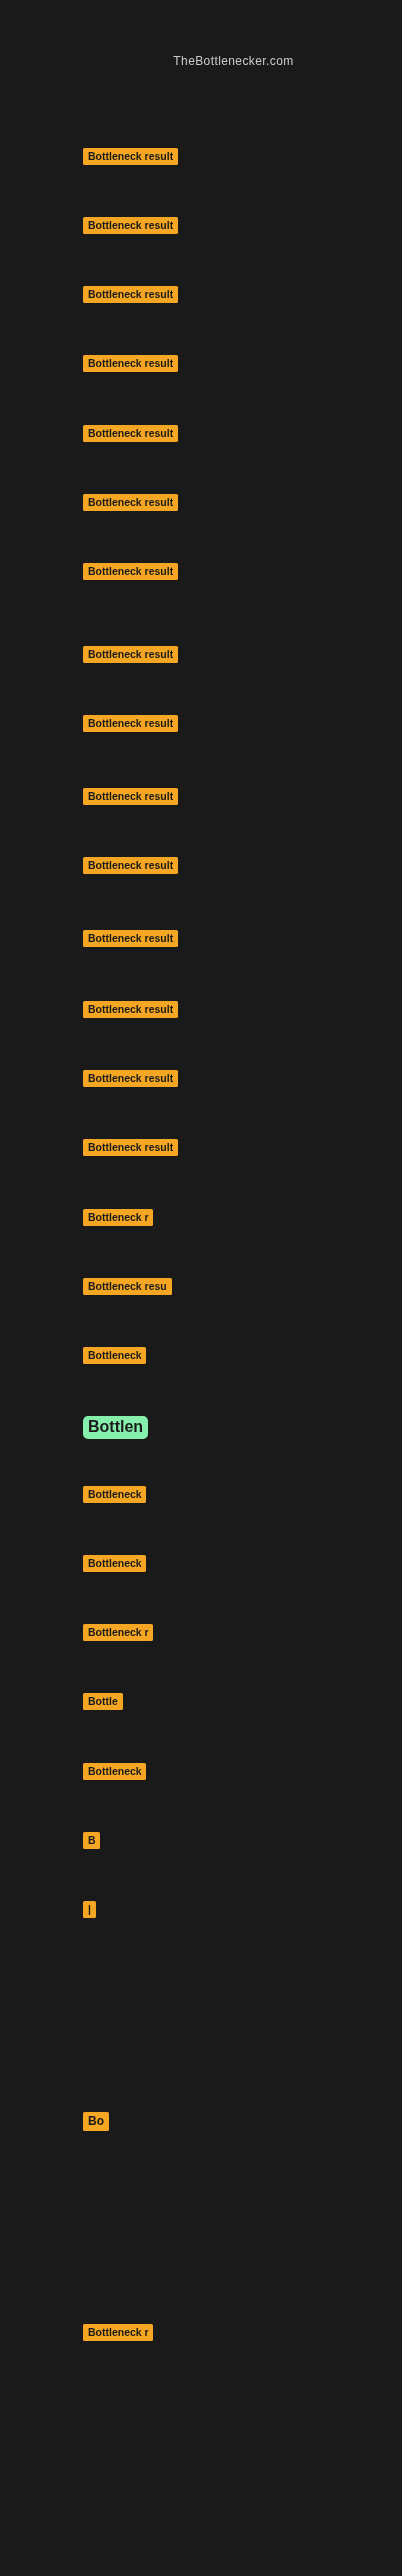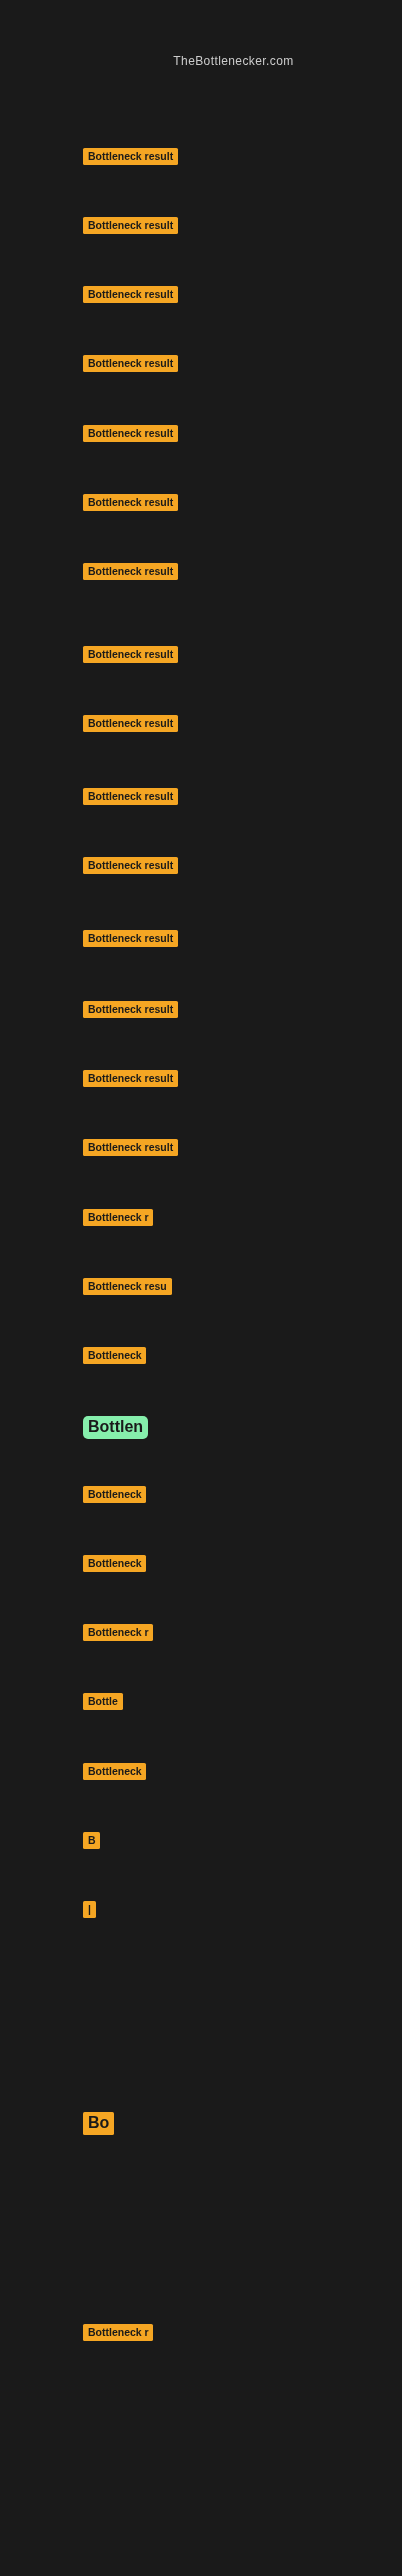--- a/index.html
+++ b/index.html
@@ -51,16 +51,16 @@
     <div style="position: absolute; top: 1152px; left: 3.2px;"><span style="background-color: rgb(245, 166, 35); color: rgb(26, 26, 26); font-size: 10.5px; font-weight: bold; padding: 2.4px 4.8px; border-radius: 1.6px; display: inline-block; white-space: nowrap;">Bottleneck resu</span></div>
     <div style="position: absolute; top: 1221px; left: 3.2px;"><span style="background-color: rgb(245, 166, 35); color: rgb(26, 26, 26); font-size: 10.5px; font-weight: bold; padding: 2.4px 4.8px; border-radius: 1.6px; display: inline-block; white-space: nowrap;">Bottleneck</span></div>
     <div style="position: absolute; top: 1290px; left: 3.2px;"><span style="background-color: #86efac; color: rgb(26, 26, 26); font-size: 16px; font-weight: bold; padding: 2.4px 4.8px; border-radius: 5px; display: inline-block; white-space: nowrap;">Bottlen</span></div>
     <div style="position: absolute; top: 1360px; left: 3.2px;"><span style="background-color: rgb(245, 166, 35); color: rgb(26, 26, 26); font-size: 10.5px; font-weight: bold; padding: 2.4px 4.8px; border-radius: 1.6px; display: inline-block; white-space: nowrap;">Bottleneck</span></div>
     <div style="position: absolute; top: 1429px; left: 3.2px;"><span style="background-color: rgb(245, 166, 35); color: rgb(26, 26, 26); font-size: 10.5px; font-weight: bold; padding: 2.4px 4.8px; border-radius: 1.6px; display: inline-block; white-space: nowrap;">Bottleneck</span></div>
     <div style="position: absolute; top: 1498px; left: 3.2px;"><span style="background-color: rgb(245, 166, 35); color: rgb(26, 26, 26); font-size: 10.5px; font-weight: bold; padding: 2.4px 4.8px; border-radius: 1.6px; display: inline-block; white-space: nowrap;">Bottleneck r</span></div>
     <div style="position: absolute; top: 1567px; left: 3.2px;"><span style="background-color: rgb(245, 166, 35); color: rgb(26, 26, 26); font-size: 10.5px; font-weight: bold; padding: 2.4px 4.8px; border-radius: 1.6px; display: inline-block; white-space: nowrap;">Bottle</span></div>
     <div style="position: absolute; top: 1637px; left: 3.2px;"><span style="background-color: rgb(245, 166, 35); color: rgb(26, 26, 26); font-size: 10.5px; font-weight: bold; padding: 2.4px 4.8px; border-radius: 1.6px; display: inline-block; white-space: nowrap;">Bottleneck</span></div>
     <div style="position: absolute; top: 1706px; left: 3.2px;"><span style="background-color: rgb(245, 166, 35); color: rgb(26, 26, 26); font-size: 10.5px; font-weight: bold; padding: 2.4px 4.8px; border-radius: 1.6px; display: inline-block; white-space: nowrap;">B</span></div>
     <div style="position: absolute; top: 1775px; left: 3.2px;"><span style="background-color: rgb(245, 166, 35); color: rgb(26, 26, 26); font-size: 10.5px; font-weight: bold; padding: 2.4px 4.8px; border-radius: 1.6px; display: inline-block; white-space: nowrap;">|</span></div>
-    <div style="position: absolute; top: 1986px; left: 3.2px;"><span style="background-color: rgb(245, 166, 35); color: rgb(26, 26, 26); font-size: 16px; font-weight: bold; padding: 2.4px 4.8px; border-radius: 1.6px; display: inline-block; white-space: nowrap;">Bo</span></div>
+    <div style="position: absolute; top: 1986px; left: 3.2px;"><span style="background-color: rgb(245, 166, 35); color: rgb(26, 26, 26); font-size: 12px; font-weight: bold; padding: 2.4px 4.8px; border-radius: 1.6px; display: inline-block; white-space: nowrap;">Bo</span></div>
     <div style="position: absolute; top: 2198px; left: 3.2px;"><span style="background-color: rgb(245, 166, 35); color: rgb(26, 26, 26); font-size: 10.5px; font-weight: bold; padding: 2.4px 4.8px; border-radius: 1.6px; display: inline-block; white-space: nowrap;">Bottleneck r</span></div>
   </div>
 
 
 </body></html>

